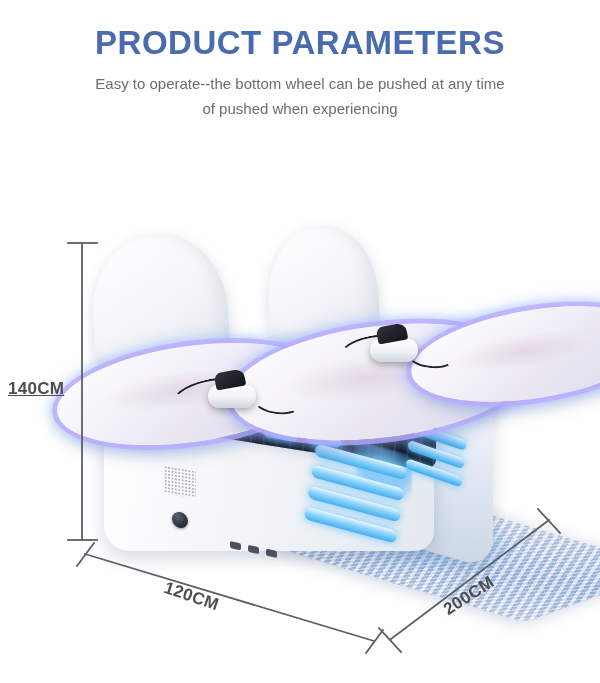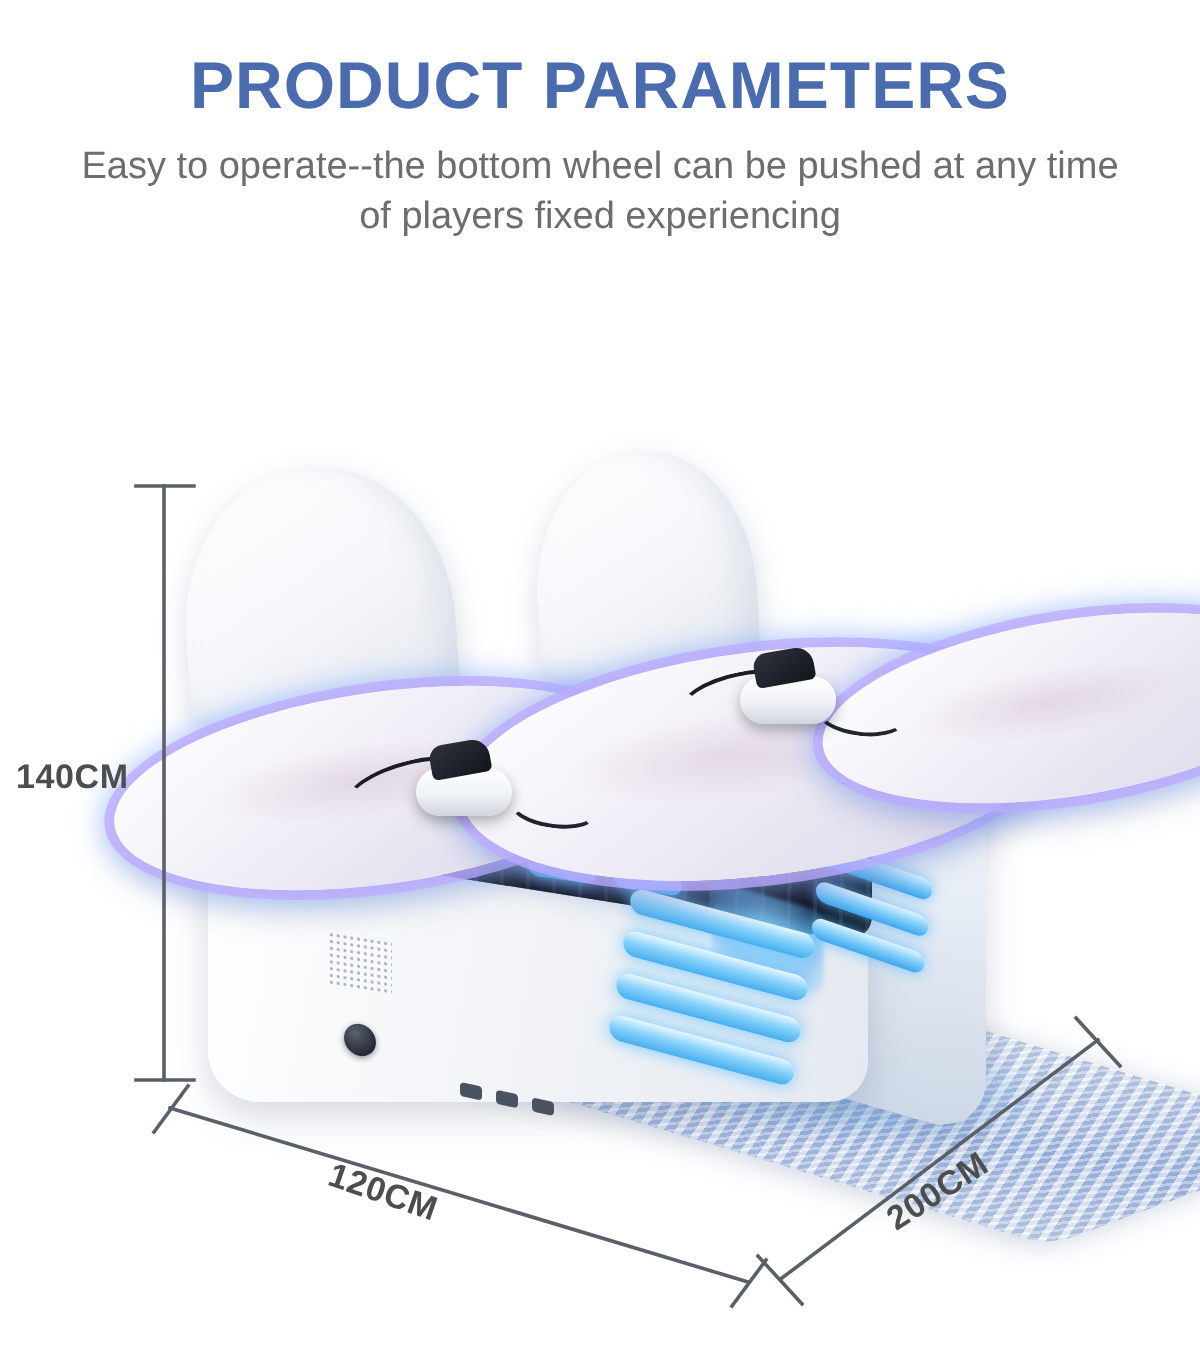--- a/index.html
+++ b/index.html
@@ -30,21 +30,21 @@
     font-size:33px;
     font-weight:bold;
     letter-spacing:0.5px;
     color:#4a6bad;
     line-height:42px;
     white-space:nowrap;
   }
 
   .subtitle {
     margin-top:7px;
-    font-size:19px;
+    font-size:15px;
     color:#6d6d6d;
     line-height:25px;
     font-weight:400;
   }
   .subtitle .sub-line { display:block; }
 
   
   .product-stage {
     position:absolute;
     left:0; top:200px;
@@ -269,35 +269,35 @@
   }
 
   .dim-label {
     position:absolute;
     font-size:17px;
     font-weight:bold;
     color:#4d4d4d;
     white-space:nowrap;
     letter-spacing:.3px;
   }
-  .dim-height { left:8px; top:379px; }
+  .dim-height { left:8px; top:379px;text-decoration:underline; }
   .dim-width  { left:168px; top:578px; transform:rotate(19deg); transform-origin:0 0; }
   .dim-depth  { left:440px; top:603px; transform:rotate(-33deg); transform-origin:0 0; }
 </style>
 </head>
 <body>
 
 <div id="page">
 
   <div class="header">
     <div class="page-title">PRODUCT PARAMETERS</div>
 
     <div class="subtitle">
       <span class="sub-line">Easy to operate--the bottom wheel can be pushed at any time</span>
-      <span class="sub-line">of players fixed experiencing</span>
+      <span class="sub-line">of pushed when experiencing</span>
     </div>
   </div>
 
   <div class="product-stage">
     <div class="product-art">
 
       <div class="floor-plate"></div>
       <div class="floor-plate-glow"></div>
 
       <div class="cabinet-right"></div>

